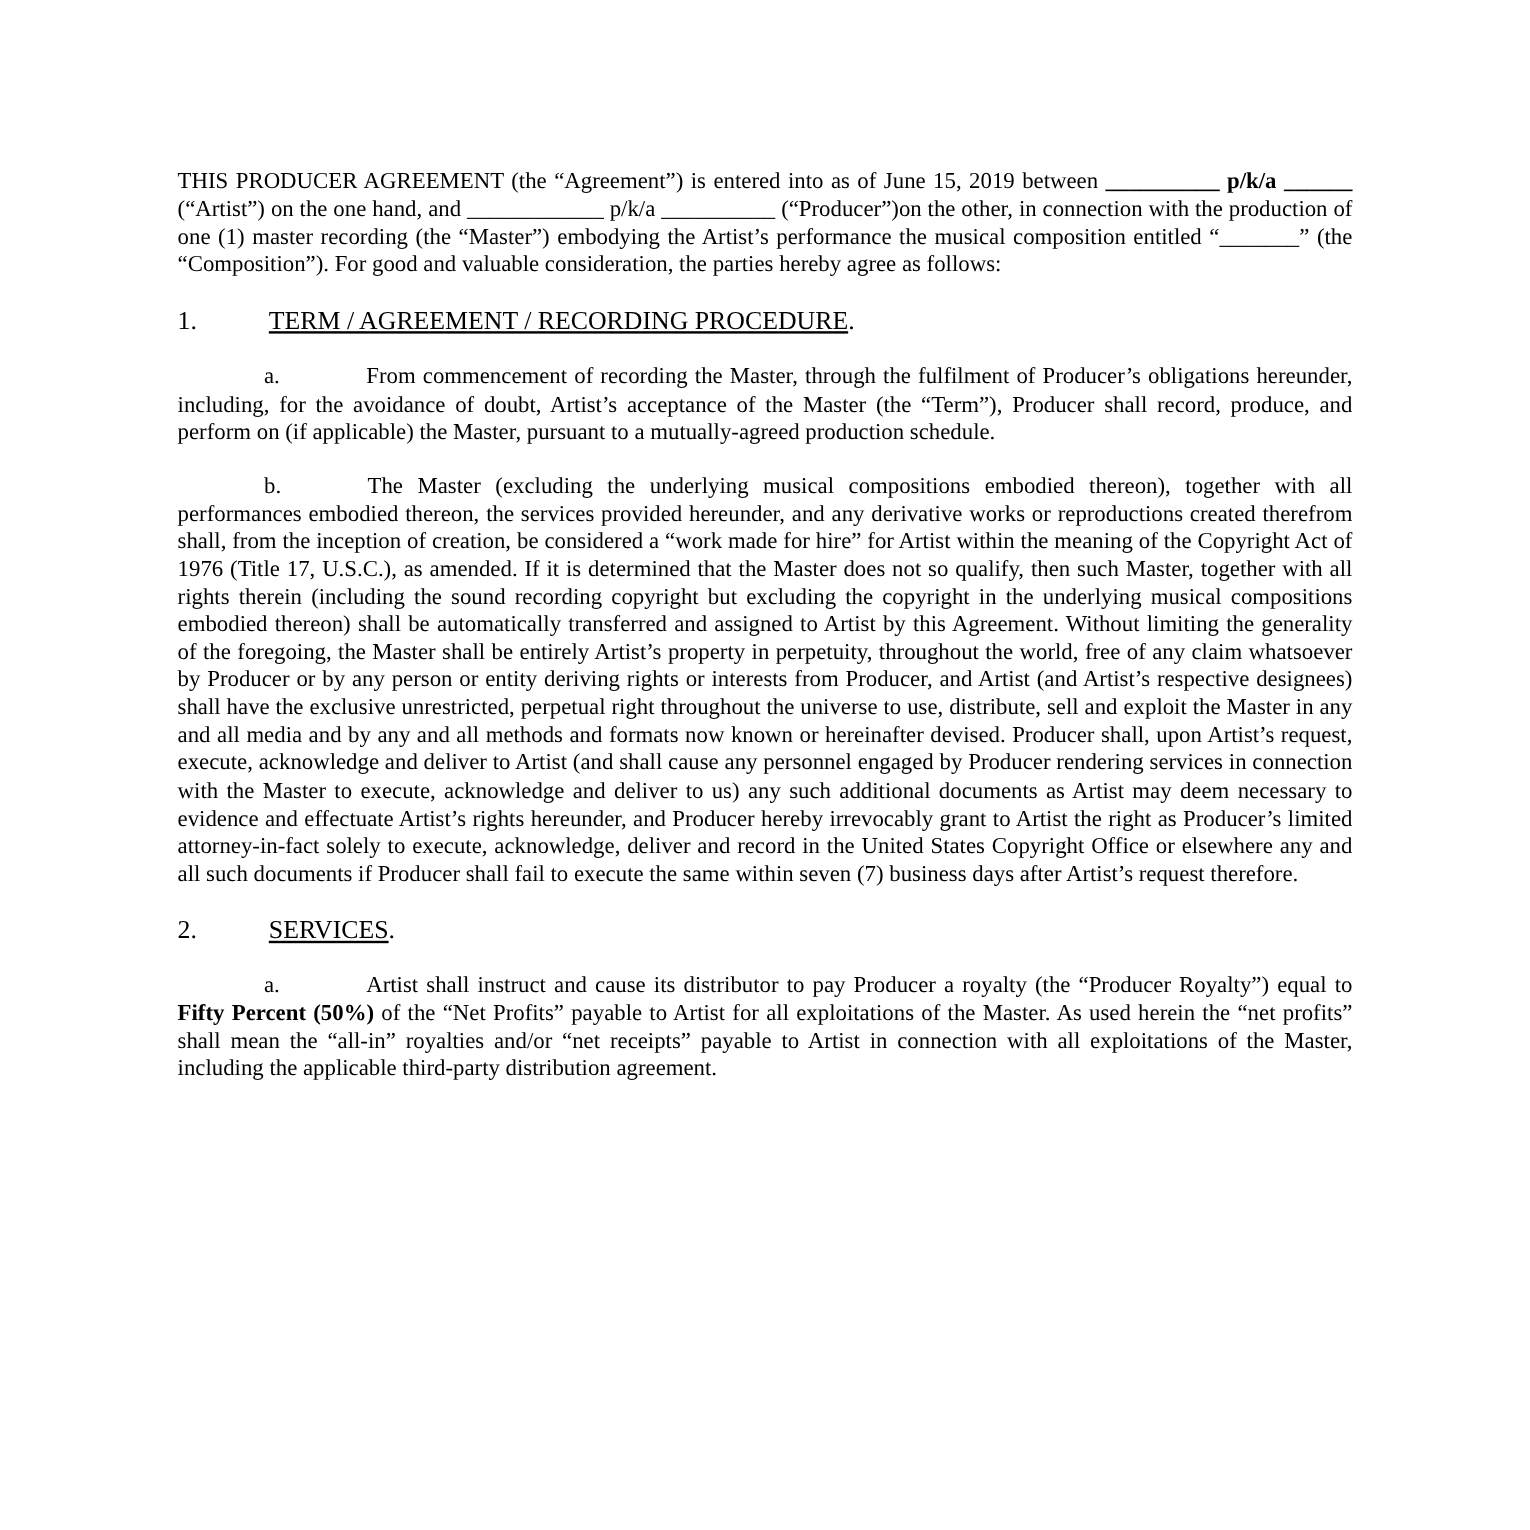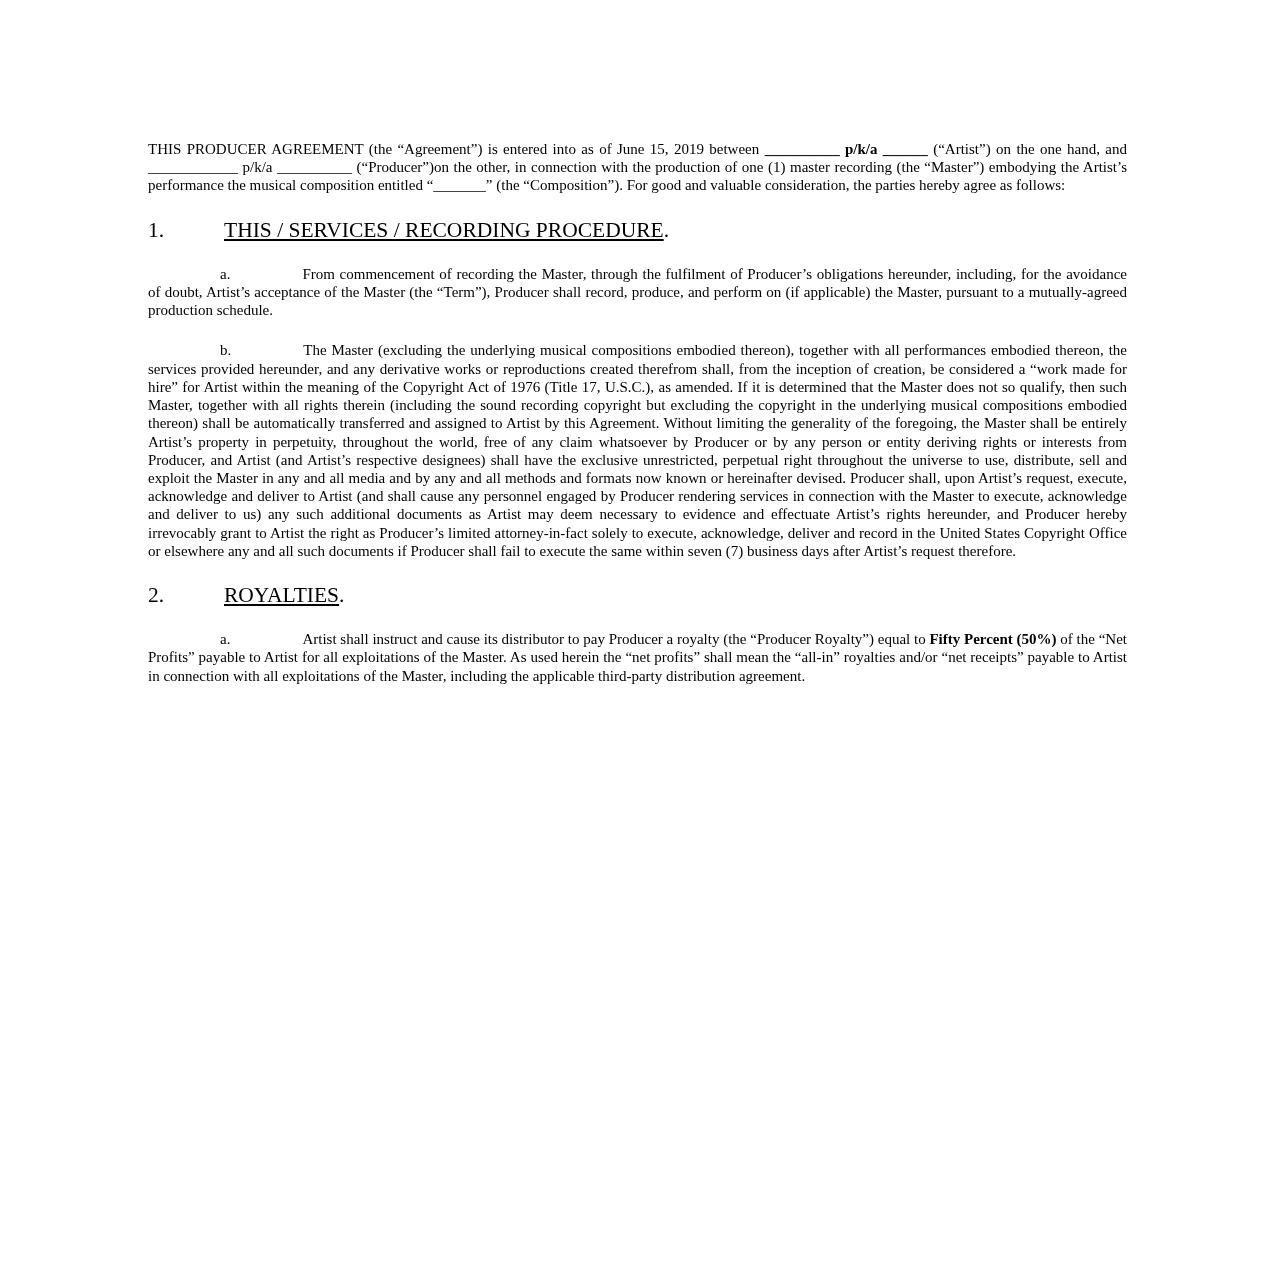--- a/index.html
+++ b/index.html
@@ -22,21 +22,21 @@
     position: relative;
   }
   .doc-title {
     text-align: center;
     font-weight: bold;
     font-size: 21.5px;
     letter-spacing: 0.3px;
     margin: 0 0 26px 0;
   }
   p.body-text {
-    font-size: 15px;
+    font-size: 19px;
     line-height: 1.215;
     text-align: justify;
     text-justify: inter-word;
     margin: 0 0 22px 0;
   }
   p.body-text.tight {
     margin-bottom: 4px;
   }
   .indent {
     display: inline-block;
@@ -62,27 +62,27 @@
 </head>
 <body>
 
 <div class="page">
 
 
   <p class="body-text"><span>THIS PRODUCER AGREEMENT (the “Agreement”) is entered into as of </span><span>June 15, 2019</span><span> between </span><b class="fill-line">__________</b><b> p/k/a </b><b class="fill-line">______</b><span> (“Artist”) on the one hand, and </span><span class="fill-line">____________</span><span> p/k/a </span><span class="fill-line">__________</span><span> (“Producer”)</span><span>on the other, in connection with the production of one (1) master recording (the “Master”) embodying the Artist’s performance the musical composition entitled “</span><span class="fill-line">_______</span><span>” (the “Composition”). For good and valuable consideration, the parties hereby agree as follows:</span></p>
 
   <div class="section-line">
     <span class="section-num">1.</span>
-    <span><span class="section-title">THIS / SERVICES / RECORDING PROCEDURE</span><span>.</span></span>
+    <span><span class="section-title">TERM / AGREEMENT / RECORDING PROCEDURE</span><span>.</span></span>
   </div>
 
   <p class="body-text"><span class="indent"></span><span>a.</span><span class="indent"></span><span>From commencement of recording the Master, through the fulfilment of Producer’s obligations hereunder, including, for the avoidance of doubt, Artist’s acceptance of the Master (the “Term”), Producer shall record, produce, and perform on (if applicable) the Master, pursuant to a mutually-agreed production schedule.</span></p>
 
   <p class="body-text"><span class="indent"></span><span>b.</span><span class="indent"></span><span>The Master (excluding the underlying musical compositions embodied thereon), together with all performances embodied thereon, the services provided hereunder, and any derivative works or reproductions created therefrom shall, from the inception of creation, be considered a “work made for hire” for Artist within the meaning of the Copyright Act of 1976 (Title 17, U.S.C.), as amended.  If it is determined that the Master does not so qualify, then such Master, together with all rights therein (including the sound recording copyright but excluding the copyright in the underlying musical compositions embodied thereon) shall be automatically transferred and assigned to Artist by this Agreement. Without limiting the generality of the foregoing, the Master shall be entirely Artist’s property in perpetuity, throughout the world, free of any claim whatsoever by Producer or by any person or entity deriving rights or interests from Producer, and Artist (and Artist’s respective designees) shall have the exclusive unrestricted, perpetual right throughout the universe to use, distribute, sell and exploit the Master in any and all media and by any and all methods and formats now known or hereinafter devised.  Producer shall, upon Artist’s request, execute, acknowledge and deliver to Artist (and shall cause any personnel engaged by Producer rendering services in connection with the Master to execute, acknowledge and deliver to us) any such additional documents as Artist may deem necessary to evidence and effectuate Artist’s rights hereunder, and Producer hereby irrevocably grant to Artist the right as Producer’s limited attorney-in-fact solely to execute, acknowledge, deliver and record in the United States Copyright Office or elsewhere any and all such documents if Producer shall fail to execute the same within seven (7) business days after Artist’s request therefore.</span></p>
 
   <div class="section-line">
     <span class="section-num">2.</span>
-    <span><span class="section-title">ROYALTIES</span><span>.</span></span>
+    <span><span class="section-title">SERVICES</span><span>.</span></span>
   </div>
 
   <p class="body-text tight"><span class="indent"></span><span>a.</span><span class="indent"></span><span>Artist shall instruct and cause its distributor to pay Producer a royalty (the “Producer Royalty”) equal to </span><b>Fifty Percent (50%)</b><span> of the “Net Profits” payable to Artist for all exploitations of the Master. As used herein the “net profits” shall mean the “all-in” royalties and/or “net receipts” payable to Artist in connection with all exploitations of the Master, including the applicable third-party distribution agreement.</span></p>
 
 </div>
 
 </body></html>

